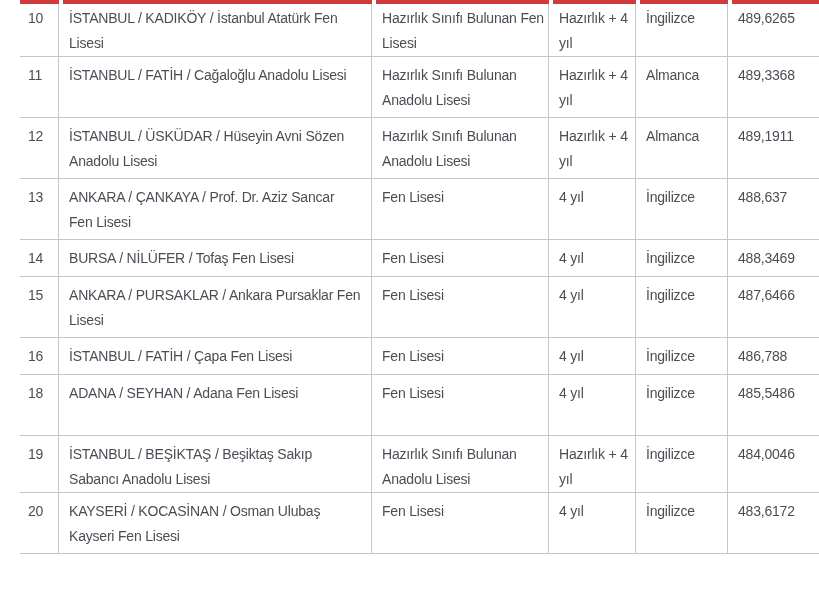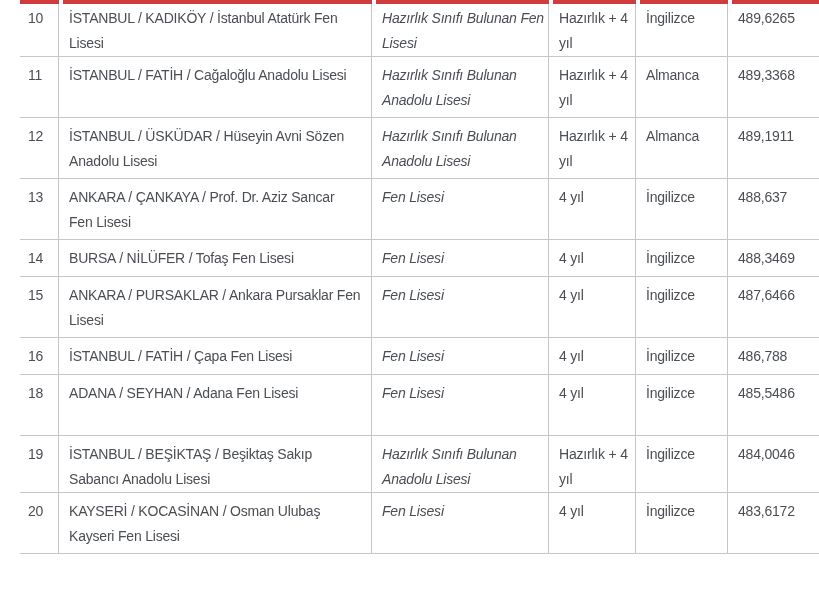--- a/index.html
+++ b/index.html
@@ -45,21 +45,21 @@
     vertical-align:top;
     padding:6px 10px 0 10px;
     font-size:14px;
     line-height:25px;
     letter-spacing:-0.2px;
     color:var(--text);
     overflow:hidden;
     word-wrap:break-word;
   }
   td.cell-rank{padding-left:8px;}
-  td.cell-type{padding-right:2px;font-style:italic;}
+  td.cell-type{padding-right:2px;}
   td.cell-duration{padding-right:2px;}
 
   tbody tr:first-child td{padding-top:2px;}
 
   tbody tr:nth-child(1){height:53px;}
   tbody tr:nth-child(2){height:61px;}
   tbody tr:nth-child(3){height:61px;}
   tbody tr:nth-child(4){height:61px;padding-left:16px;}
   tbody tr:nth-child(5){height:37px;}
   tbody tr:nth-child(6){height:61px;}

